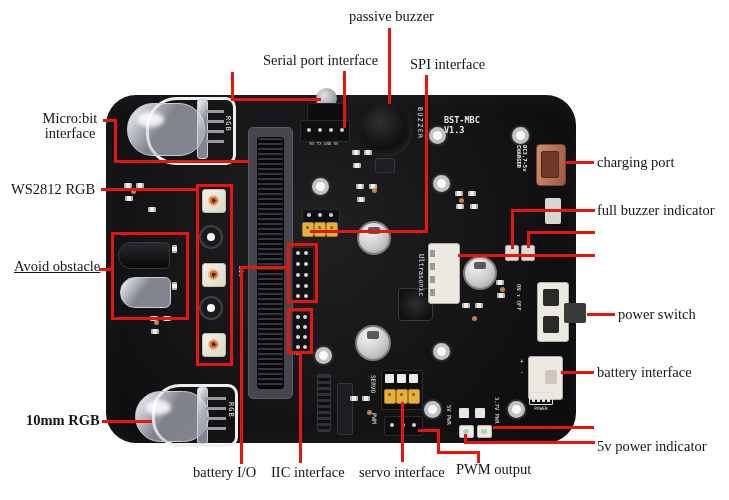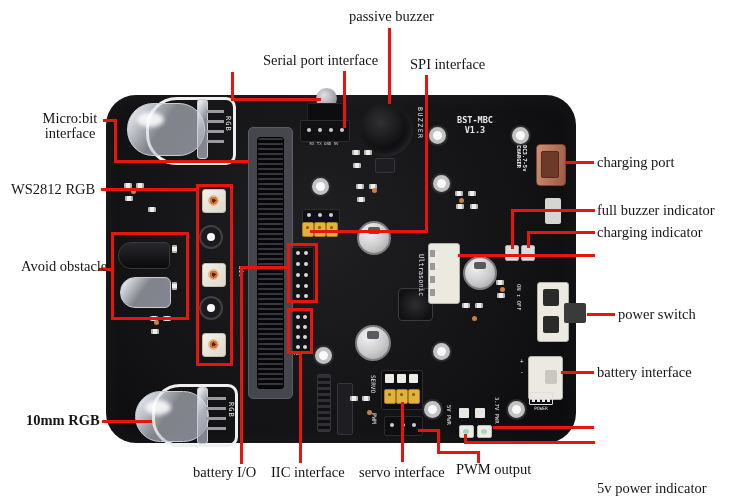--- a/index.html
+++ b/index.html
@@ -74,21 +74,21 @@
   <div style="position:absolute;left:300px;top:120px;width:48px;height:20px;background:#101012;border:1px solid #2c2c30;border-radius:2px;"></div>
   <div class="pin-dot" style="left:307px;top:128px;"></div>
   <div class="pin-dot" style="left:318px;top:128px;"></div>
   <div class="pin-dot" style="left:329px;top:128px;"></div>
   <div class="pin-dot" style="left:340px;top:128px;"></div>
   <div class="silk" style="left:299px;top:141px;width:50px;font-size:4px;text-align:center;color:#ccc;">RX TX GND 5V</div>
 
   <div style="position:absolute;left:359px;top:103px;width:54px;height:54px;border-radius:50%;background:radial-gradient(circle at 40% 35%,#303032,#0a0a0b 65%);box-shadow:inset -3px -4px 6px rgba(120,120,130,0.25);"></div>
   <div class="silk vt" style="left:424px;top:107px;font-size:6.5px;letter-spacing:1.5px;">BUZZER</div>
 
-  <div class="silk" style="left:444px;top:115px;width:62px;text-align:center;font-size:8.5px;line-height:10px;font-weight:bold;">
+  <div class="silk" style="left:444px;top:115px;width:62px;font-size:8.5px;line-height:10px;font-weight:bold;">
     <div>BST-MBC</div>
     <div>V1.3</div>
   </div>
 
   <div style="position:absolute;left:536px;top:144px;width:28px;height:40px;border-radius:4px;background:linear-gradient(100deg,#cf8f70,#9c5a42);border:1px solid #7c4432;"></div>
   <div style="position:absolute;left:541px;top:151px;width:16px;height:25px;background:#6d3a2a;border:1px solid #58281c;border-radius:2px;"></div>
   <div class="silk vt" style="left:528px;top:145px;font-size:5.5px;line-height:6px;font-weight:bold;">
     <div>DC3.7-5v</div>
     <div>CHARGER</div>
   </div>
@@ -254,26 +254,25 @@
   <div class="rl h" style="left:464px;top:441px;width:131px;"></div>
 
   <div class="lbl" style="left:349px;top:8px;">passive buzzer</div>
   <div class="lbl" style="left:263px;top:52px;">Serial port interface</div>
   <div class="lbl" style="left:410px;top:56px;">SPI interface</div>
   <div class="lbl" style="left:30px;top:111px;width:80px;text-align:center;line-height:15px;">
     <div>Micro:bit</div>
     <div>interface</div>
   </div>
   <div class="lbl" style="left:11px;top:181px;">WS2812 RGB</div>
-  <div class="lbl" style="left:21px;top:258px;">Avoid obstacle</div>
+  <div class="lbl" style="left:14px;top:258px;text-decoration:underline;">Avoid obstacle</div>
   <div class="lbl" style="left:26px;top:412px;font-weight:bold;">10mm RGB</div>
   <div class="lbl" style="left:597px;top:154px;">charging port</div>
   <div class="lbl" style="left:597px;top:202px;">full buzzer indicator</div>
-  <div class="lbl" style="left:597px;top:224px;">charging indicator</div>
   <div class="lbl" style="left:618px;top:306px;">power switch</div>
   <div class="lbl" style="left:597px;top:364px;">battery interface</div>
-  <div class="lbl" style="left:597px;top:438px;margin-top:42px;">5v power indicator</div>
+  <div class="lbl" style="left:597px;top:438px;">5v power indicator</div>
   <div class="lbl" style="left:193px;top:464px;">battery I/O</div>
   <div class="lbl" style="left:271px;top:464px;">IIC interface</div>
   <div class="lbl" style="left:359px;top:464px;">servo interface</div>
   <div class="lbl" style="left:456px;top:461px;">PWM output</div>
 
 </div>
 
 </body></html>

